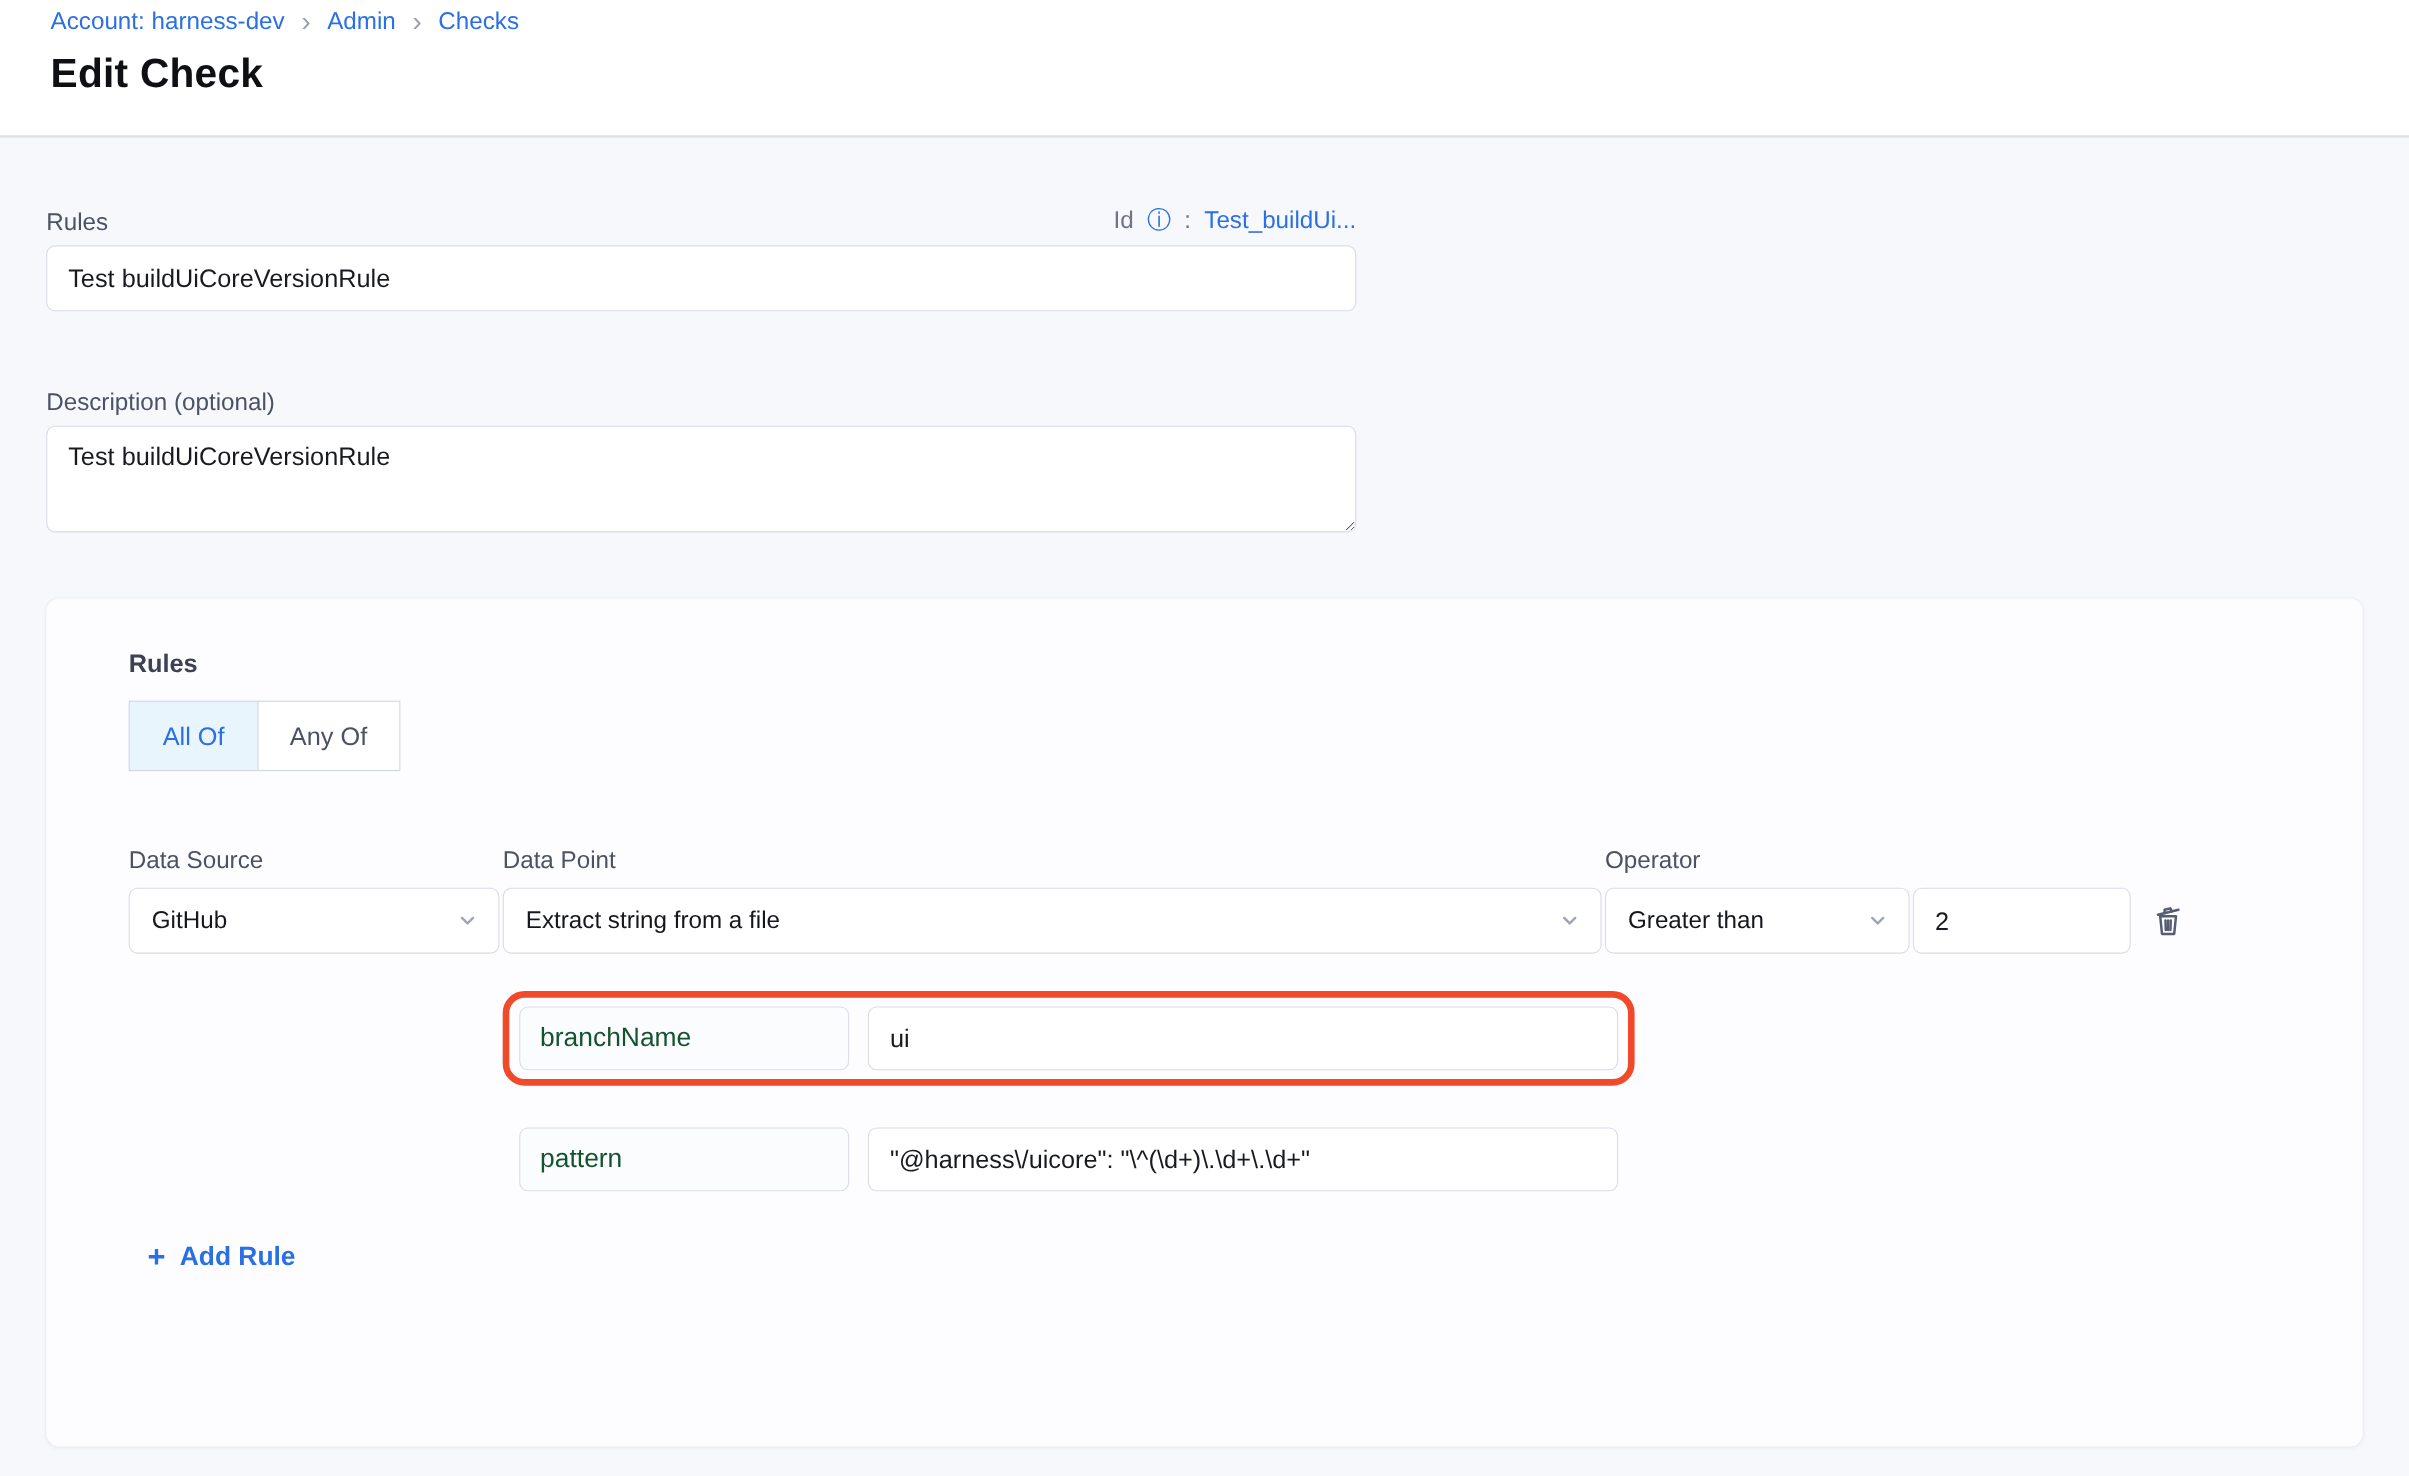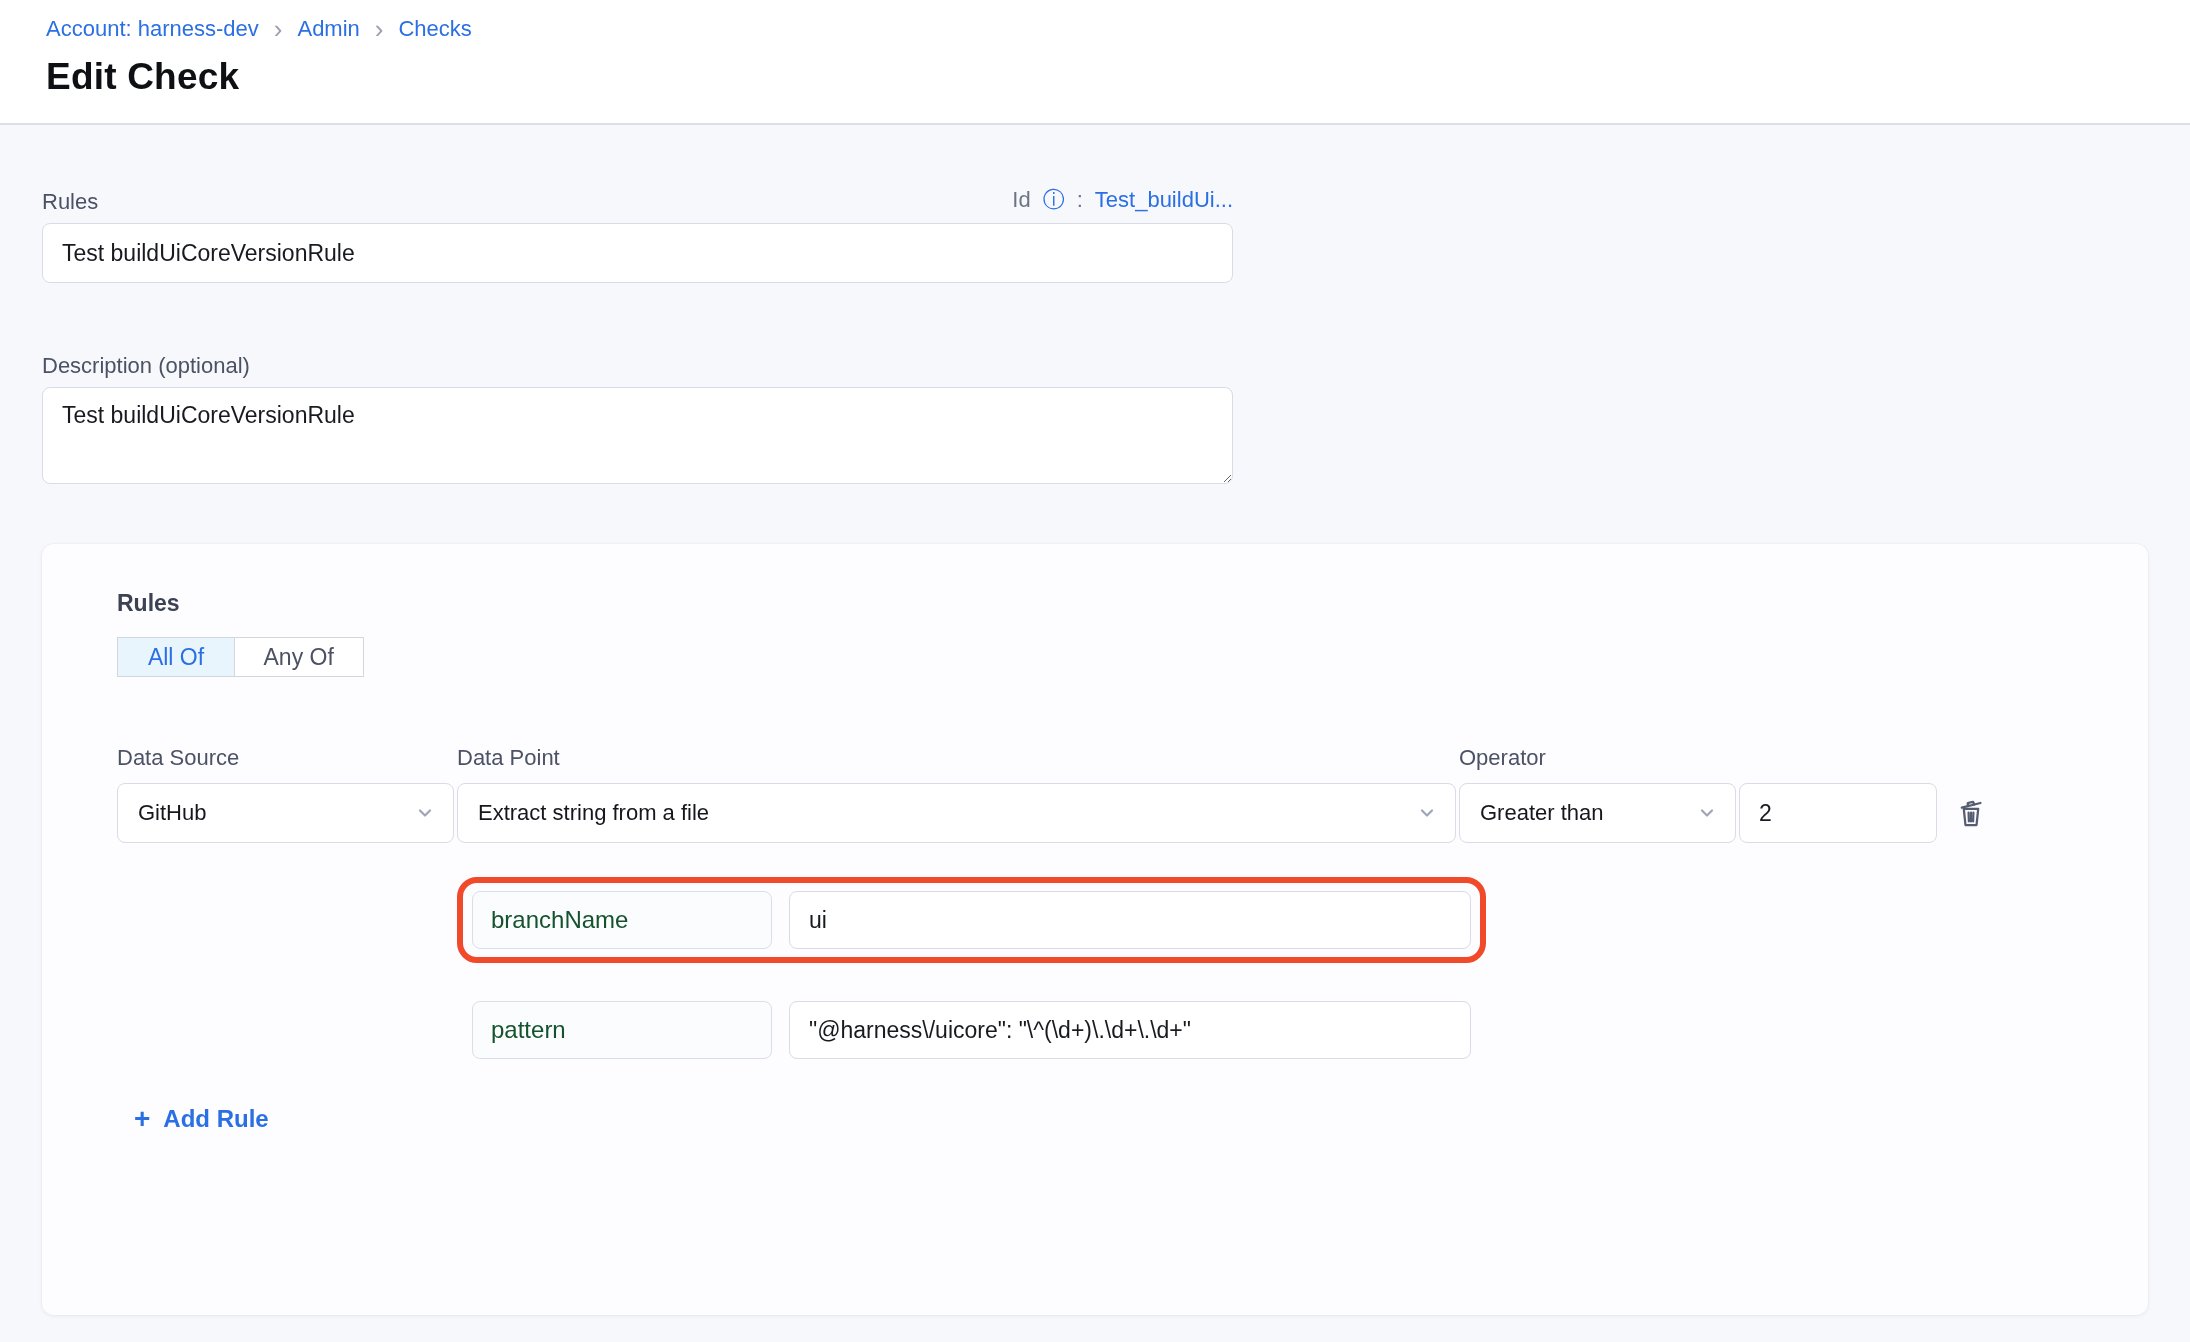--- a/index.html
+++ b/index.html
@@ -9,21 +9,21 @@
     font-family: "Liberation Sans", sans-serif;
     color: #181a20;
     overflow: hidden;
   }
 
   
   .topbar {
     background: #ffffff;
     height: 125px;
     border-bottom: 2px solid #dcdee8;
-    padding: 14px 0 0 46px;
+    padding: 4px 0 0 46px;
   }
   .breadcrumb {
     display: flex;
     align-items: center;
     gap: 15px;
     font-size: 22px;
     line-height: 30px;
   }
   .crumb-link { color: #2a6fe3; text-decoration: none; cursor: pointer; }
   .crumb-sep { color: #9aa0ae; font-size: 26px; line-height: 26px; }
@@ -89,21 +89,21 @@
     height: 771px;
     background: #fdfdff;
     border-radius: 12px;
     box-shadow: 0 1px 4px rgba(40, 50, 80, 0.07), 0 0 0 1px rgba(40,50,80,0.02);
     padding: 46px 0 0 75px;
   }
   .rules-title { font-size: 23px; font-weight: 700; color: #3c4254; }
 
   .toggle-group { display: inline-flex; margin-top: 20px; }
   .toggle-btn {
-    height: 40px;
+    height: 64px;
     min-width: 118px;
     padding: 0 29px;
     display: flex;
     align-items: center;
     justify-content: center;
     font-size: 23px;
     border: 1.5px solid #d2d6e0;
     background: #ffffff;
     color: #4c5265;
     cursor: pointer;

